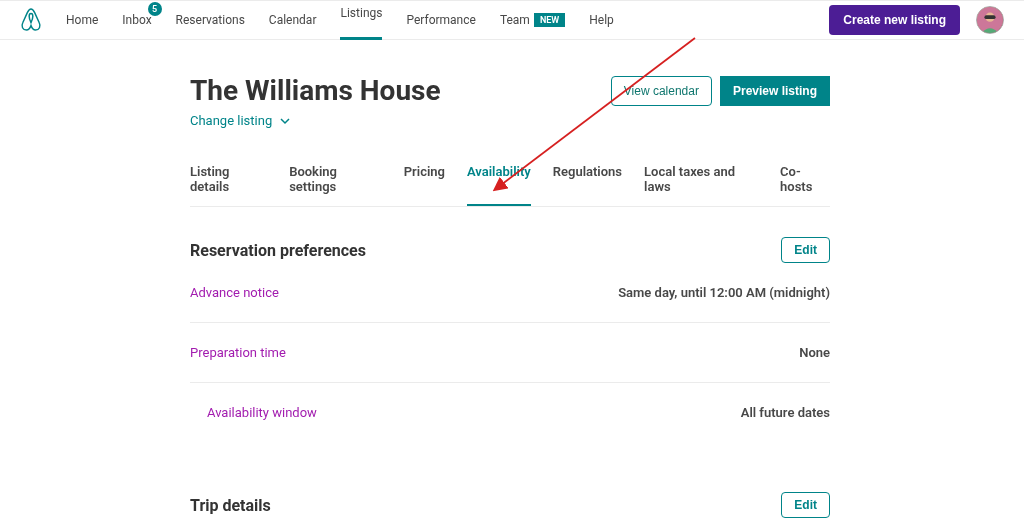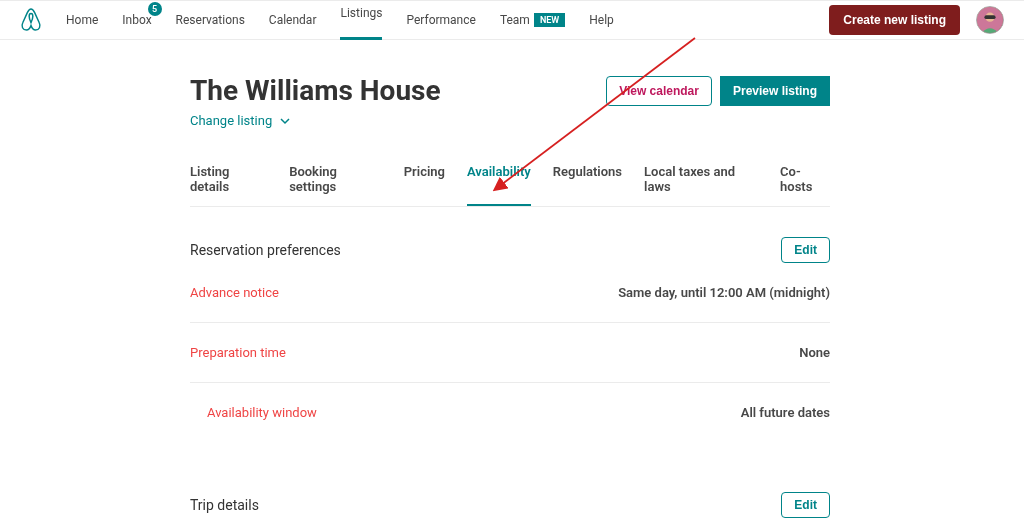--- a/index.html
+++ b/index.html
@@ -42,62 +42,62 @@
     display:flex;align-items:center;justify-content:center;
     font-weight:600;
   }
   .pill {
     background:#008489;color:#fff;font-size:9px;
     padding:2px 6px;border-radius:0;margin-left:4px;
     font-weight:600;
   }
   .topbar-right { display:flex; align-items:center; gap:16px; }
   .btn-primary {
-    background:#7f1d1d;color:#fff;border:none;
+    background:#4c1d95;color:#fff;border:none;
     padding:8px 14px;border-radius:4px;font-size:12px;
     font-weight:600;cursor:pointer;
   }
   .avatar {
     width:28px;height:28px;border-radius:50%;
     background:linear-gradient(135deg,#d88,#a55);
     border:1px solid #aaa;
     overflow:hidden;display:flex;align-items:center;justify-content:center;
     font-size:16px;
   }
   .content { max-width: 640px; margin: 34px auto 0 190px; position:relative; }
   .title { font-size:28px; font-weight:700; color:#333; }
   .change-link { color:#008489; font-size:13px; margin-top:6px; cursor:pointer; display:flex; align-items:center; gap:8px;}
   .header-row { display:flex; justify-content:space-between; align-items:flex-start; }
   .header-buttons { display:flex; gap:8px; margin-top:2px;}
   .btn-outline {
-    background:#fff;border:1px solid #008489;color:#be185d;
-    padding:7px 12px;border-radius:4px;font-size:12px;font-weight:700;cursor:pointer;
+    background:#fff;border:1px solid #008489;color:#0f766e;
+    padding:7px 12px;border-radius:4px;font-size:12px;font-weight:400;cursor:pointer;
   }
   .btn-solid {
     background:#008489;border:1px solid #008489;color:#fff;
     padding:7px 12px;border-radius:0;font-size:12px;font-weight:600;cursor:pointer;
   }
   .tabs {
     display:flex;gap:22px;margin-top:36px;border-bottom:1px solid #ebebeb;
   }
   .tab { font-size:13px;font-weight:600;color:#484848;padding-bottom:12px;cursor:pointer;}
   .tab.active { color:#008489; border-bottom:2px solid #008489; }
   .section { margin-top:30px; }
   .section-head { display:flex; justify-content:space-between; align-items:center; }
-  .section-title { font-size:14px; font-weight:400; color:#333;}
+  .section-title { font-size:16px; font-weight:700; color:#333;}
   .btn-edit {
     background:#fff;border:1px solid #008489;color:#008489;
     padding:5px 12px;border-radius:4px;font-size:12px;font-weight:600;cursor:pointer;
   }
   .row {
     display:flex;justify-content:space-between;align-items:flex-start;
     padding:22px 0;border-bottom:1px solid #ebebeb;font-size:13px;
   }
   .row:last-child { border-bottom:none;margin-left:17px; }
-  .row-label { color:#ef4444; }
+  .row-label { color:#a21caf; }
   .row-value { color:#484848; font-weight:600; text-align:center; max-width:280px;}
   .arrow-annotation {
     position:absolute;
     left:295px;
     top:-44px;
     pointer-events:none;
   }
   .section + .section { margin-top:50px; }
 </style>
 </head>

